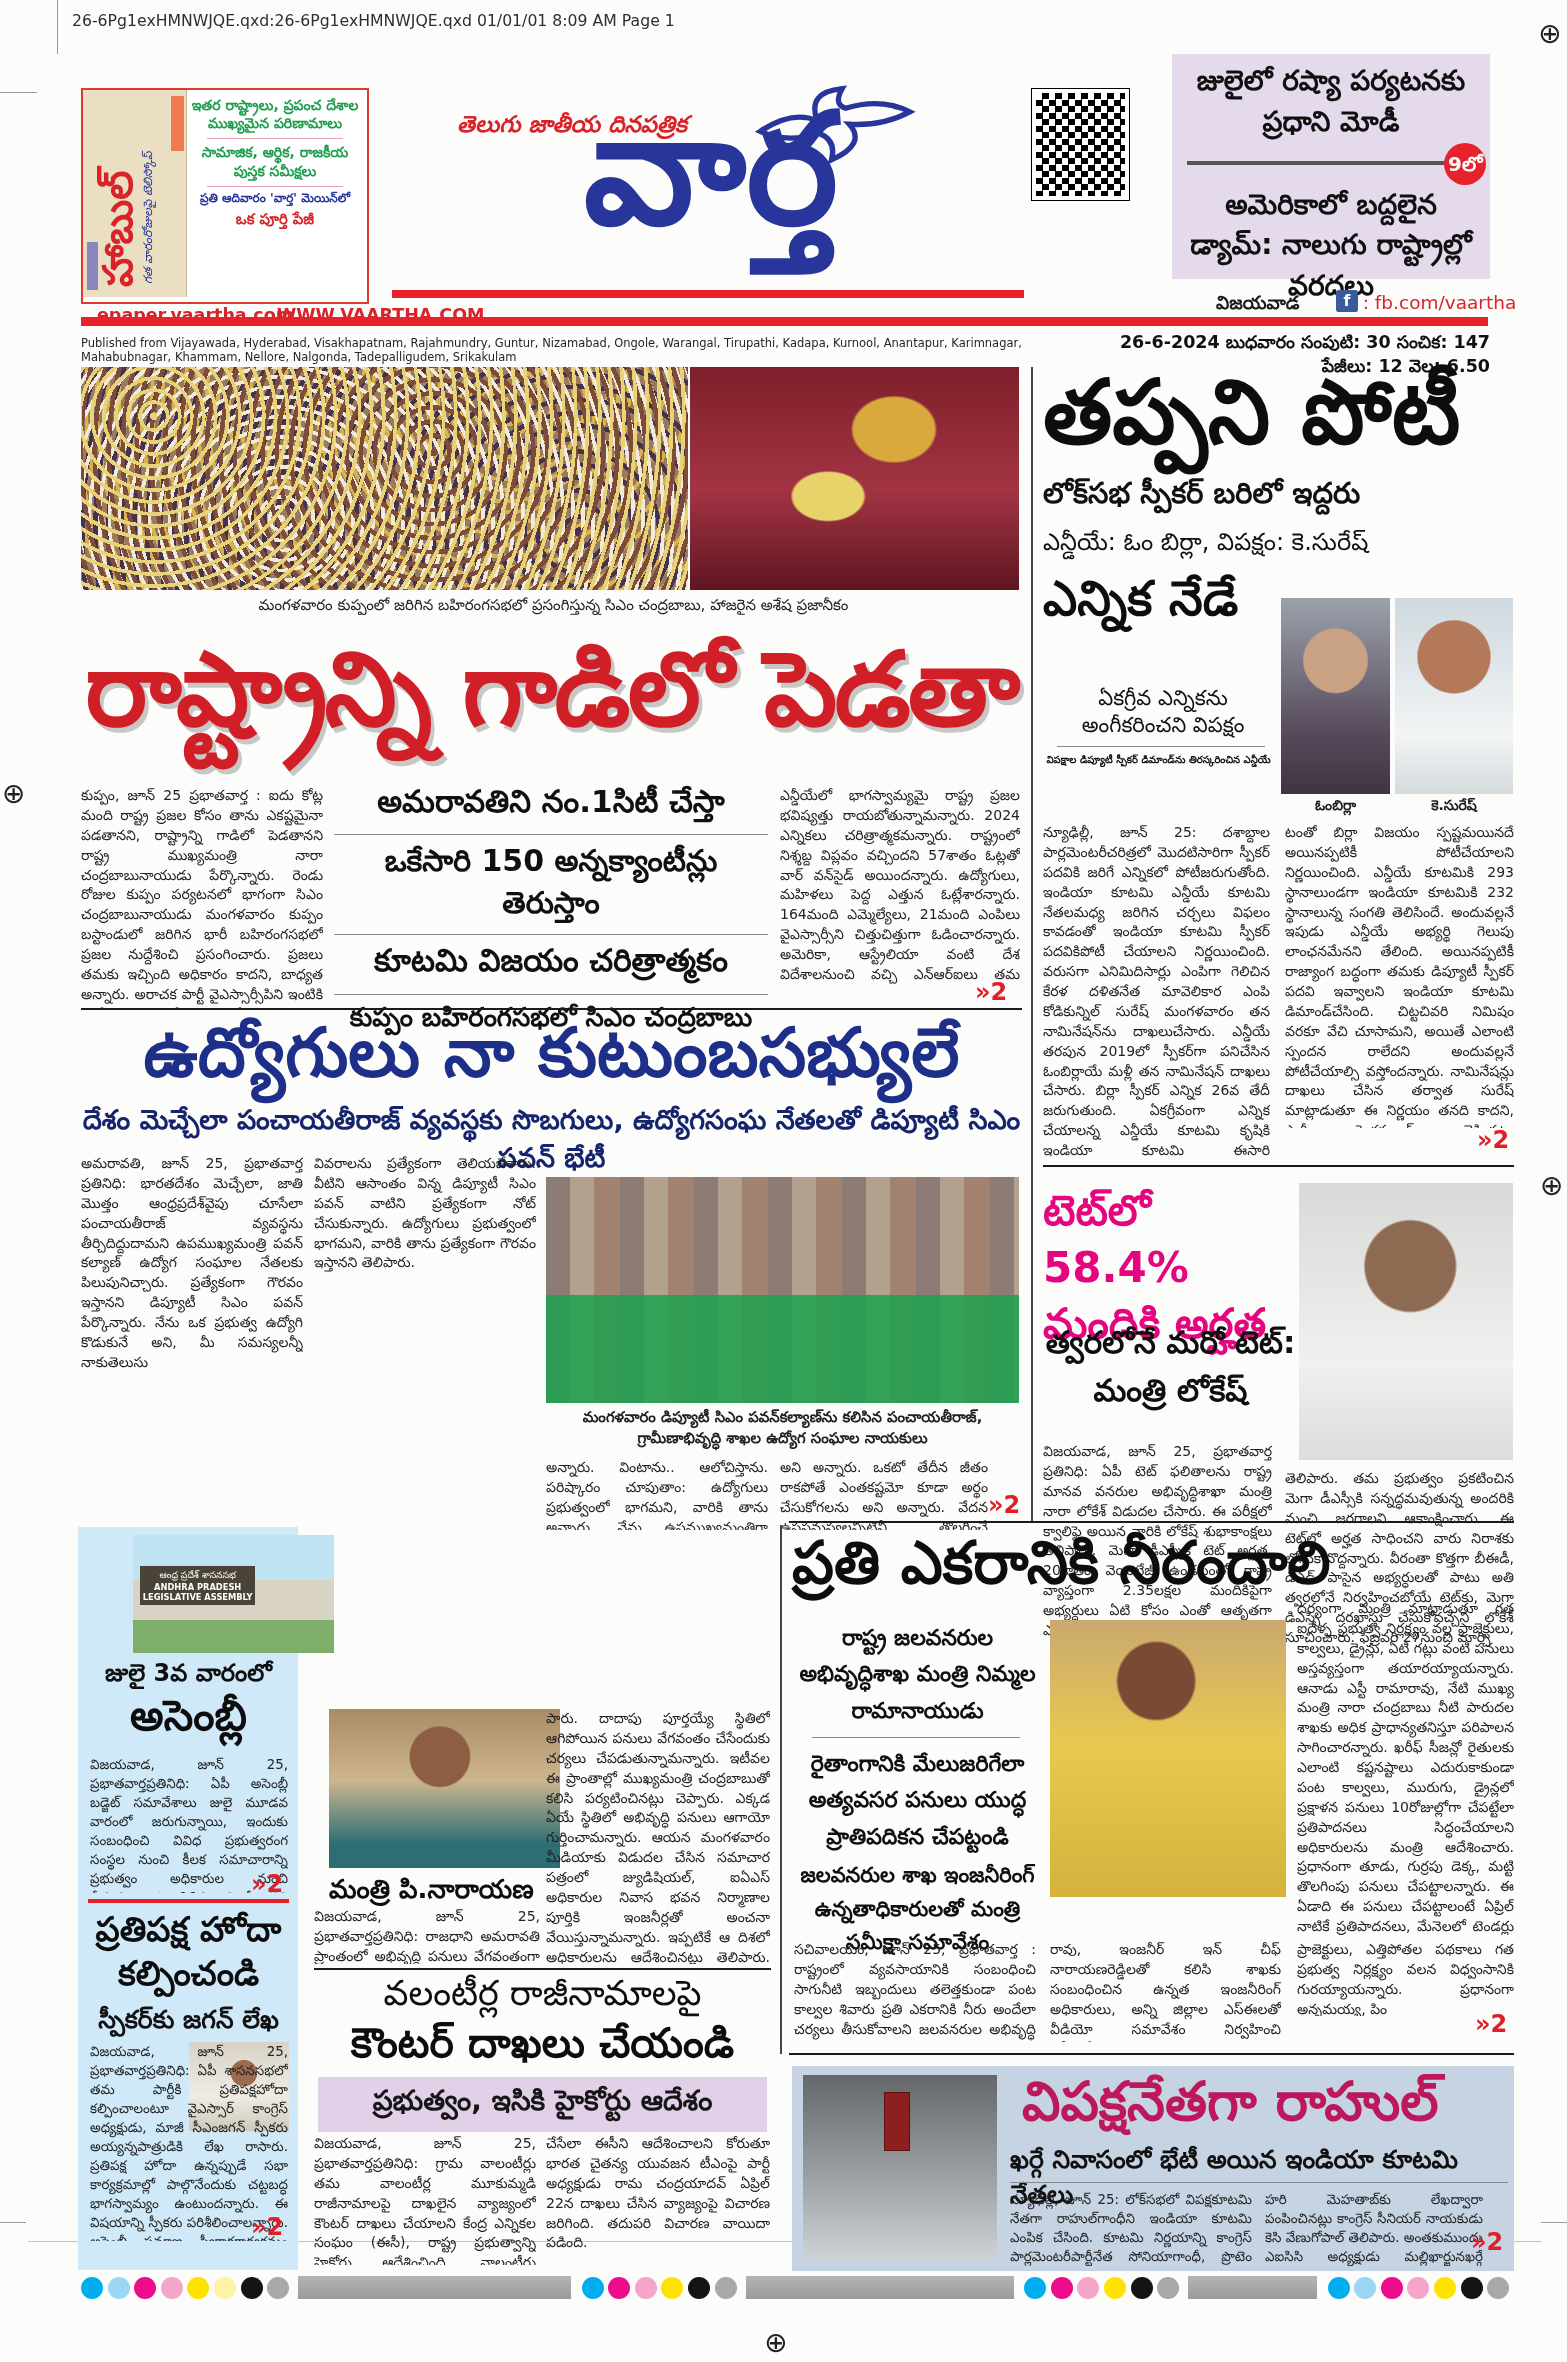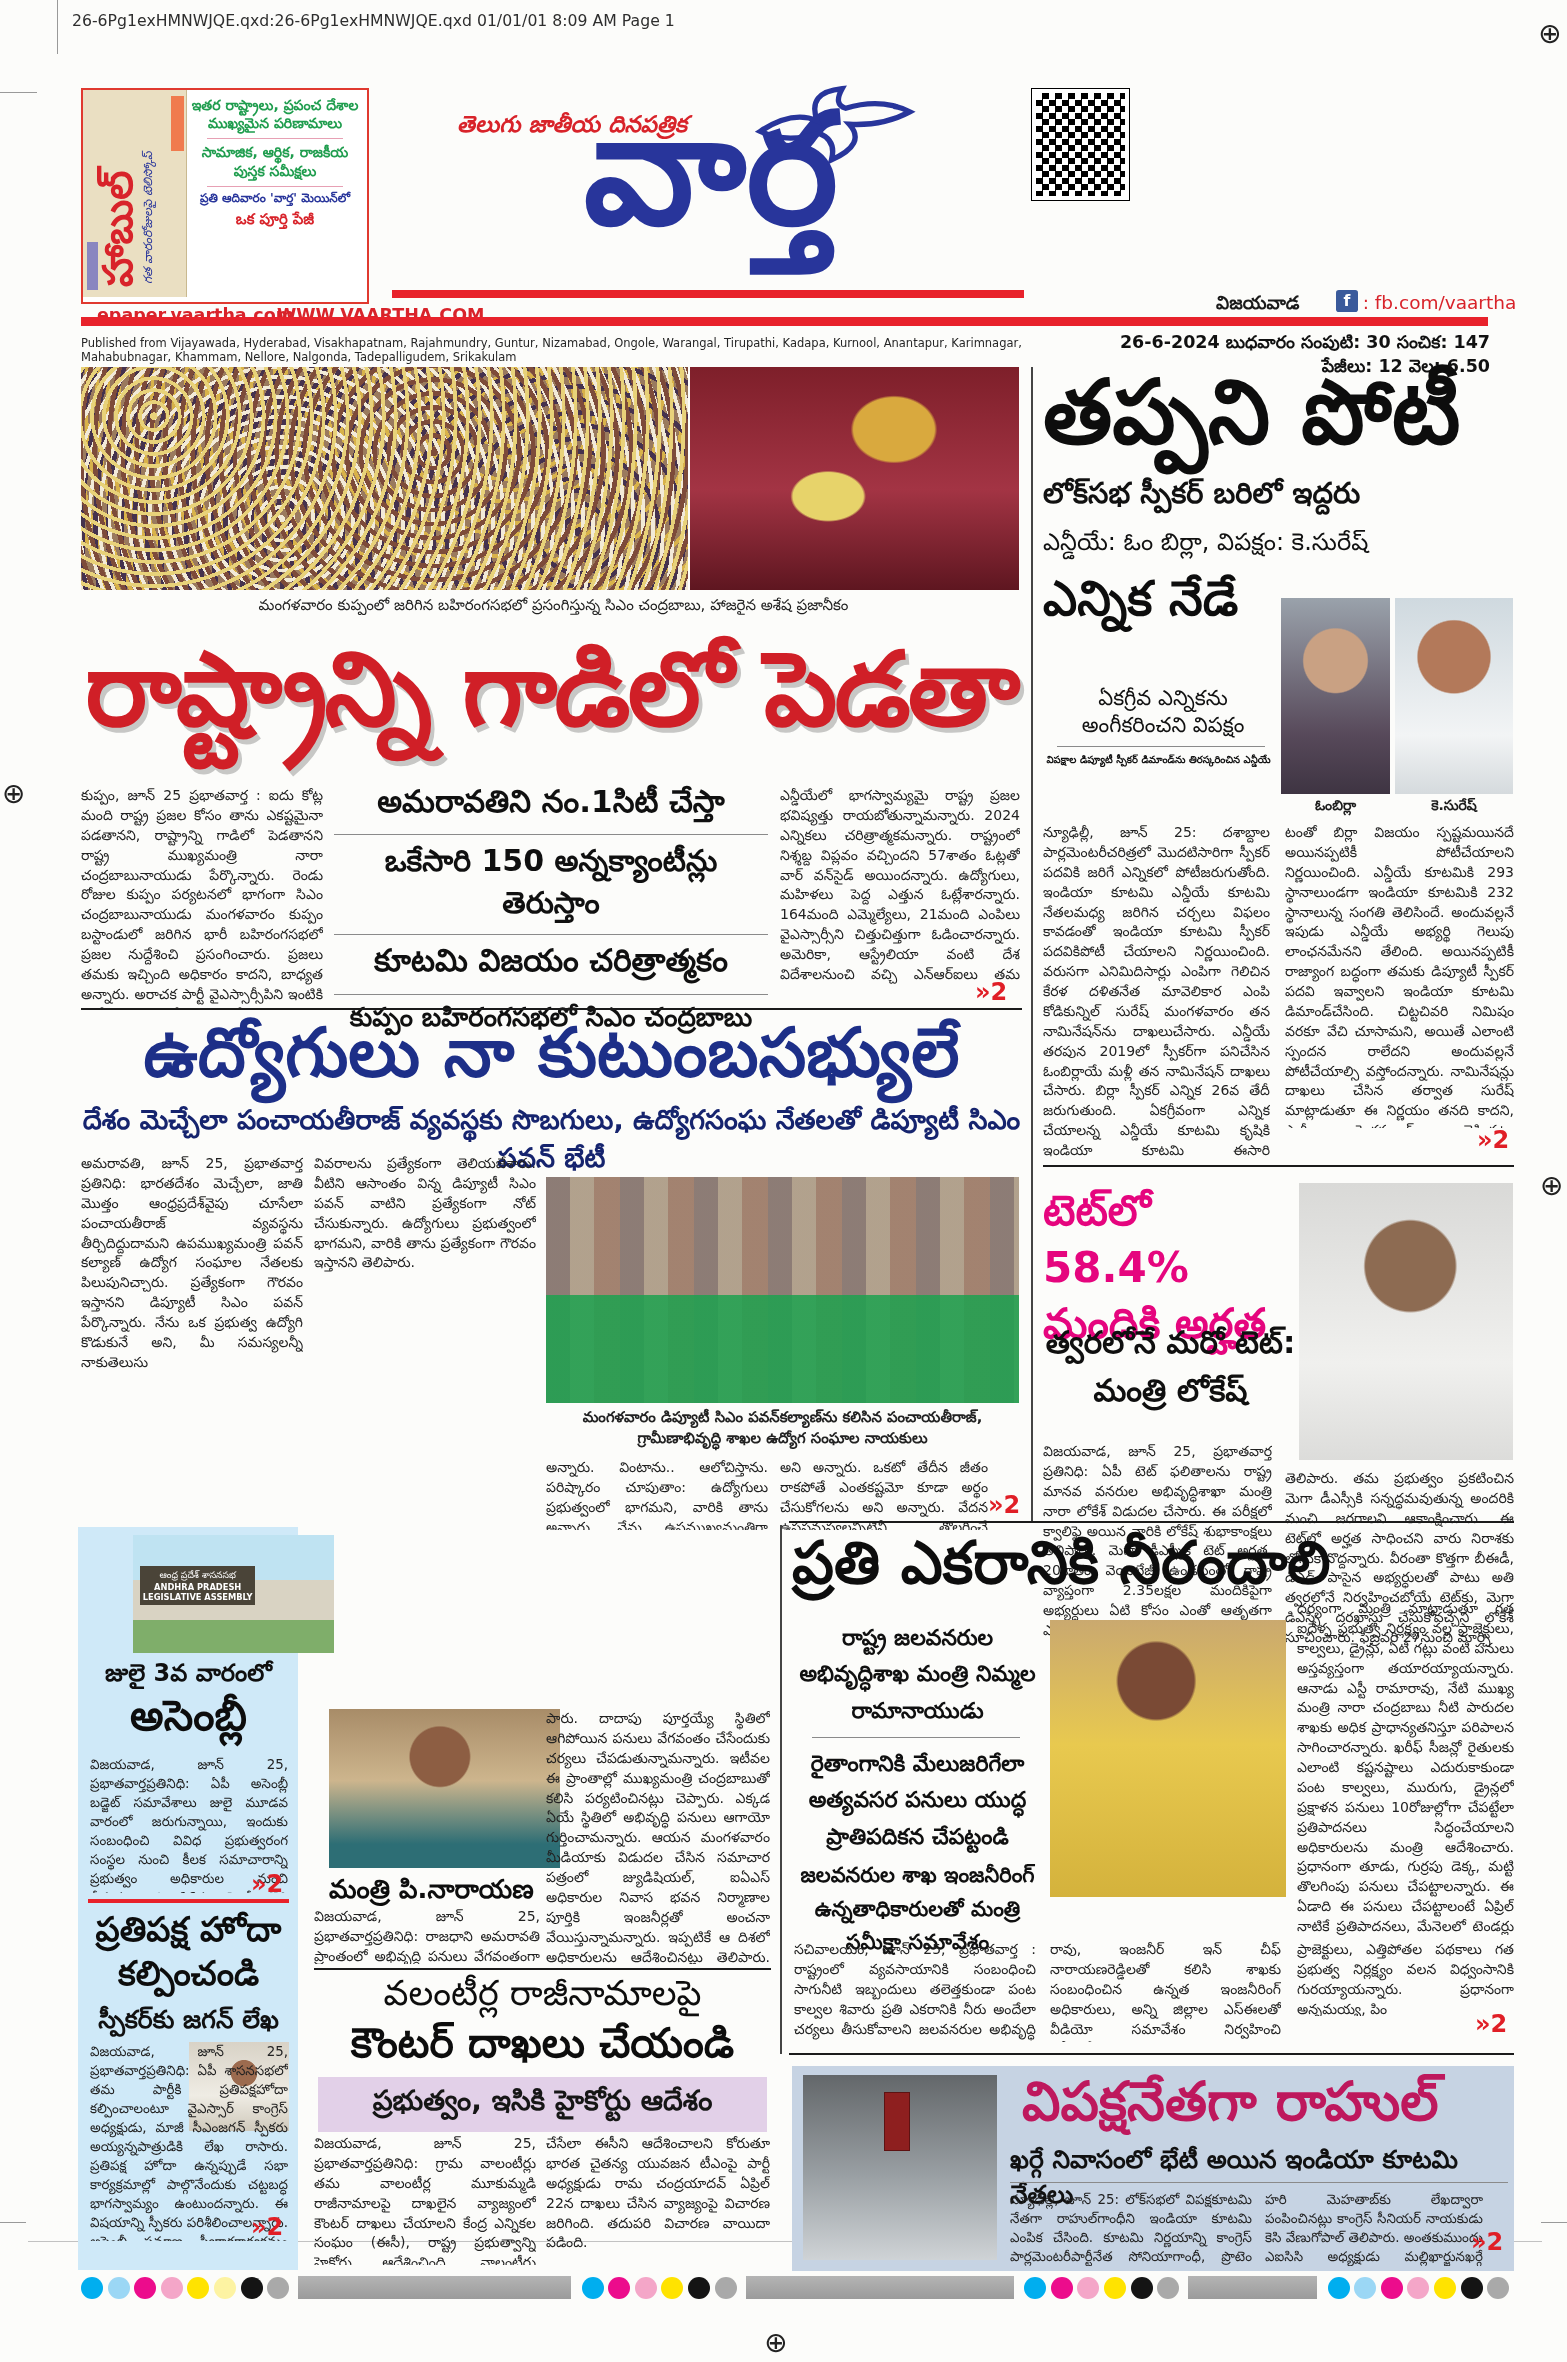--- a/index.html
+++ b/index.html
@@ -93,20 +93,28 @@
   <div class="abs" style="left:397px;top:89px;width:628px;height:203px;font-size:155px;line-height:1.05;font-weight:bold;color:#28359b;text-align:center;">వార్త</div>
   <div class="abs" style="left:729px;top:78px;width:212px;height:89px;">
     <svg viewBox="0 0 100 50" width="212" height="89">
       <path d="M8 30 Q26 18 40 24 Q34 8 54 6 Q49 15 56 17 Q76 11 92 19 Q77 27 58 26 Q68 37 48 46 Q51 35 41 31 Q23 37 8 30 Z" fill="none" stroke="#28359b" stroke-width="3"></path>
       <circle cx="84" cy="16" r="1.6" fill="#28359b"></circle>
     </svg>
   </div>
   <div class="abs redrule" style="left:392px;top:290px;width:632px;height:8.3px;"></div>
   <div class="abs qr" style="left:1032px;top:89px;width:89px;height:103px;"></div>
 
+  <div class="abs" style="left:1172px;top:54px;width:318px;height:225px;background:#e5d9ec;padding:7.4px 9.2px;box-sizing:border-box;">
+    <div class="ctr" style="font-size:28px;font-weight:bold;color:#101010;line-height:1.45;">జులైలో రష్యా పర్యటనకు ప్రధాని మోడీ</div>
+    <div style="position:relative;height:42px;">
+      <div class="abs" style="left:5.5px;top:18.5px;width:263px;height:3.7px;background:#555;"></div>
+      <div class="abs badge9" style="right:-5.5px;top:0;">9లో</div>
+    </div>
+    <div class="ctr" style="font-size:28px;font-weight:bold;color:#101010;line-height:1.45;">అమెరికాలో బద్దలైన డ్యామ్: నాలుగు రాష్ట్రాల్లో వరదలు</div>
+  </div>
   <div class="abs" style="left:1216px;top:292px;font-size:18.5px;font-weight:bold;color:#1b1b1b;">విజయవాడ</div>
   <div class="abs" style="left:1336px;top:290px;">
     <span class="facebook">f</span>
     <span style="font-size:18.5px;font-weight:normal;color:#d8232a;vertical-align:middle;">: fb.com/vaartha</span>
   </div>
 
   <div class="abs redrule" style="left:81px;top:317px;width:1407px;height:9.2px;"></div>
   <div class="abs" style="left:81px;top:336px;width:997px;font-size:11.5px;color:#262626;">Published from Vijayawada, Hyderabad, Visakhapatnam, Rajahmundry, Guntur, Nizamabad, Ongole, Warangal, Tirupathi, Kadapa, Kurnool, Anantapur, Karimnagar, Mahabubnagar, Khammam, Nellore, Nalgonda, Tadepalligudem, Srikakulam</div>
   <div class="abs" style="left:1084px;top:332px;width:406px;font-size:17.5px;font-weight:bold;color:#111;text-align:right;">26-6-2024 బుధవారం సంపుటి: 30 సంచిక: 147  పేజీలు: 12  వెల: 6.50</div>
 

